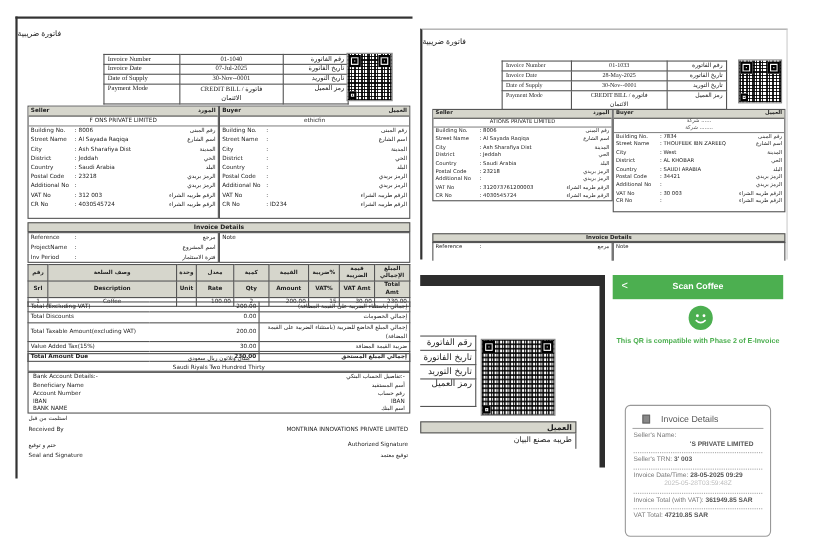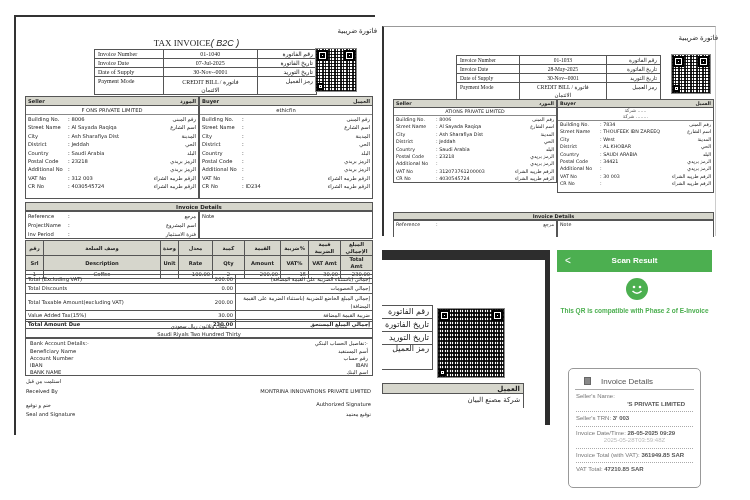--- a/index.html
+++ b/index.html
@@ -2,21 +2,21 @@
 <html><head>
 <meta charset="utf-8">
 <style>
 *{box-sizing:border-box;margin:0;padding:0}
 body{width:750px;height:500px;background:#fff;position:relative;overflow:hidden;font-family:"DejaVu Sans",sans-serif;color:#222}
 .panel{position:absolute;background:#fff}
 .serif{font-family:"Liberation Serif",serif}
 
 #inv1{left:14px;top:15px;width:361px;height:420px;border-left:2px solid #333;border-top:2px solid #333}
 #inv2{left:382px;top:26px;width:334px;height:210px;border-left:2px solid #333;border-top:1px solid #999;border-right:1px solid #ccc}
-.hdr-ar{position:absolute;text-align:right;font-size:7px}
+.hdr-ar{position:absolute;text-align:left;font-size:7px}
 .hdr-title{position:absolute;text-align:center;font-size:9px}
 .hdr-title i{font-family:"Liberation Sans",sans-serif;font-style:italic}
 table{border-collapse:collapse}
 .meta{position:absolute;font-size:6px}
 .meta td{border:1px solid #555;padding:0 3px;height:9px;line-height:8px;white-space:nowrap}
 .meta td.c{text-align:center}
 .meta td.r{text-align:right}
 .qr{position:absolute;background:
 repeating-linear-gradient(90deg,#222 0 2px,#fff 2px 3px,#222 3px 4px,#fff 4px 6px),
 repeating-linear-gradient(0deg,#222 0 1px,#fff 1px 3px);
@@ -59,23 +59,20 @@
 .card .ct .ic{position:absolute;left:9px;top:8px;width:7px;height:8px;background:#888;border:1px solid #666}
 .card .sec{margin:0 7px;border-bottom:1px dotted #aaa;padding:3px 0;line-height:7.5px}
 .card .sec b{color:#555}
 .card .ts{text-align:center;color:#bbb}
 </style>
 </head>
 <body>
 
 <div id="inv1" class="panel">
   <div class="hdr-ar serif" style="left:0;width:361px;top:10px">فاتورة ضريبية</div>
-  <div class="hdr-title serif" style="left:0;width:361px;top:21px">
-    <span>TAX INVOICE</span><i>( B2C )</i>
-  </div>
   <table class="meta serif" style="left:78px;top:32px;width:223px">
     <tbody>
         <tr>
           <td>Invoice Number</td>
           <td class="c">01-1040</td>
           <td class="r">رقم الفاتورة</td>
         </tr>
     <tr>
           <td>Invoice Date</td>
           <td class="c">07-Jul-2025</td>
@@ -493,27 +490,27 @@
         </tr>
     <tr>
           <td style="height:25px;vertical-align:top;text-align:right;border-left:none">رمز العميل</td>
         </tr>
   </tbody>
     </table>
   <div class="qr" style="left:55px;top:58px;width:68px;height:70px;background-size:5px 5px,7px 4px">
       <div class="fp"></div>
     </div>
   <div style="position:absolute;left:0;top:133px;width:142px;height:11px;background:#d6d6cc;border:1px solid #555;font-size:7px;font-weight:bold;text-align:right;padding-right:3px;line-height:10px">العميل</div>
-  <div style="position:absolute;left:0;top:144px;width:142px;height:14px;border-right:1px solid #555;font-size:7px;text-align:right;padding-right:3px;line-height:13px">شركة مصنع البيان</div>
+  <div style="position:absolute;left:0;top:144px;width:142px;height:14px;border-right:1px solid #555;font-size:7px;text-align:right;padding-right:3px;line-height:13px">طريبه مصنع البيان</div>
 </div>
 
 <div id="phone" class="panel">
   <div class="phead">
     <span class="back">&lt;</span>
-    <span>Scan Result</span>
+    <span>Scan Coffee</span>
   </div>
   <div class="smile" style="left:69px;top:28px;position:absolute">
     <svg width="22" height="22" viewBox="0 0 22 22">
         <circle cx="8" cy="9" r="1.3" fill="#fff"></circle>
         <circle cx="14" cy="9" r="1.3" fill="#fff"></circle>
         <path d="M6.5 13 Q11 17.5 15.5 13" stroke="#fff" stroke-width="1.5" fill="none"></path>
       </svg>
   </div>
 </div>
 <div class="msg">This QR is compatible with Phase 2 of E-Invoice</div>

